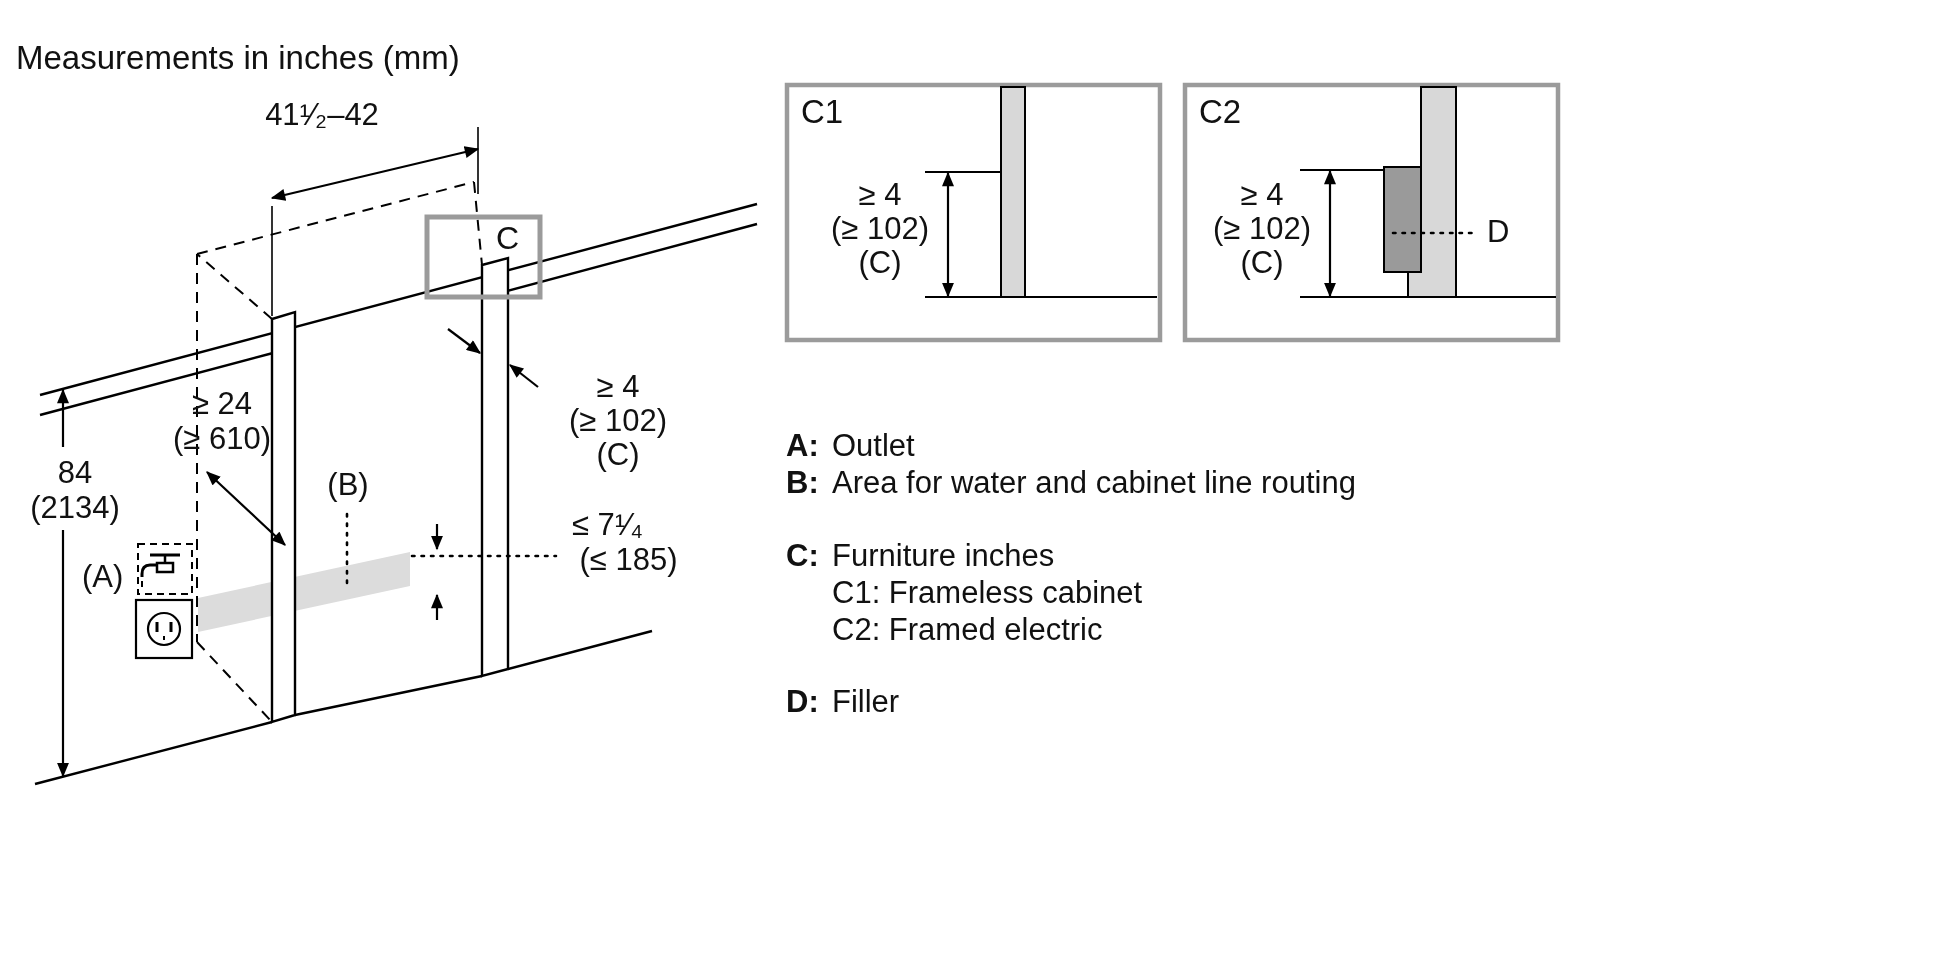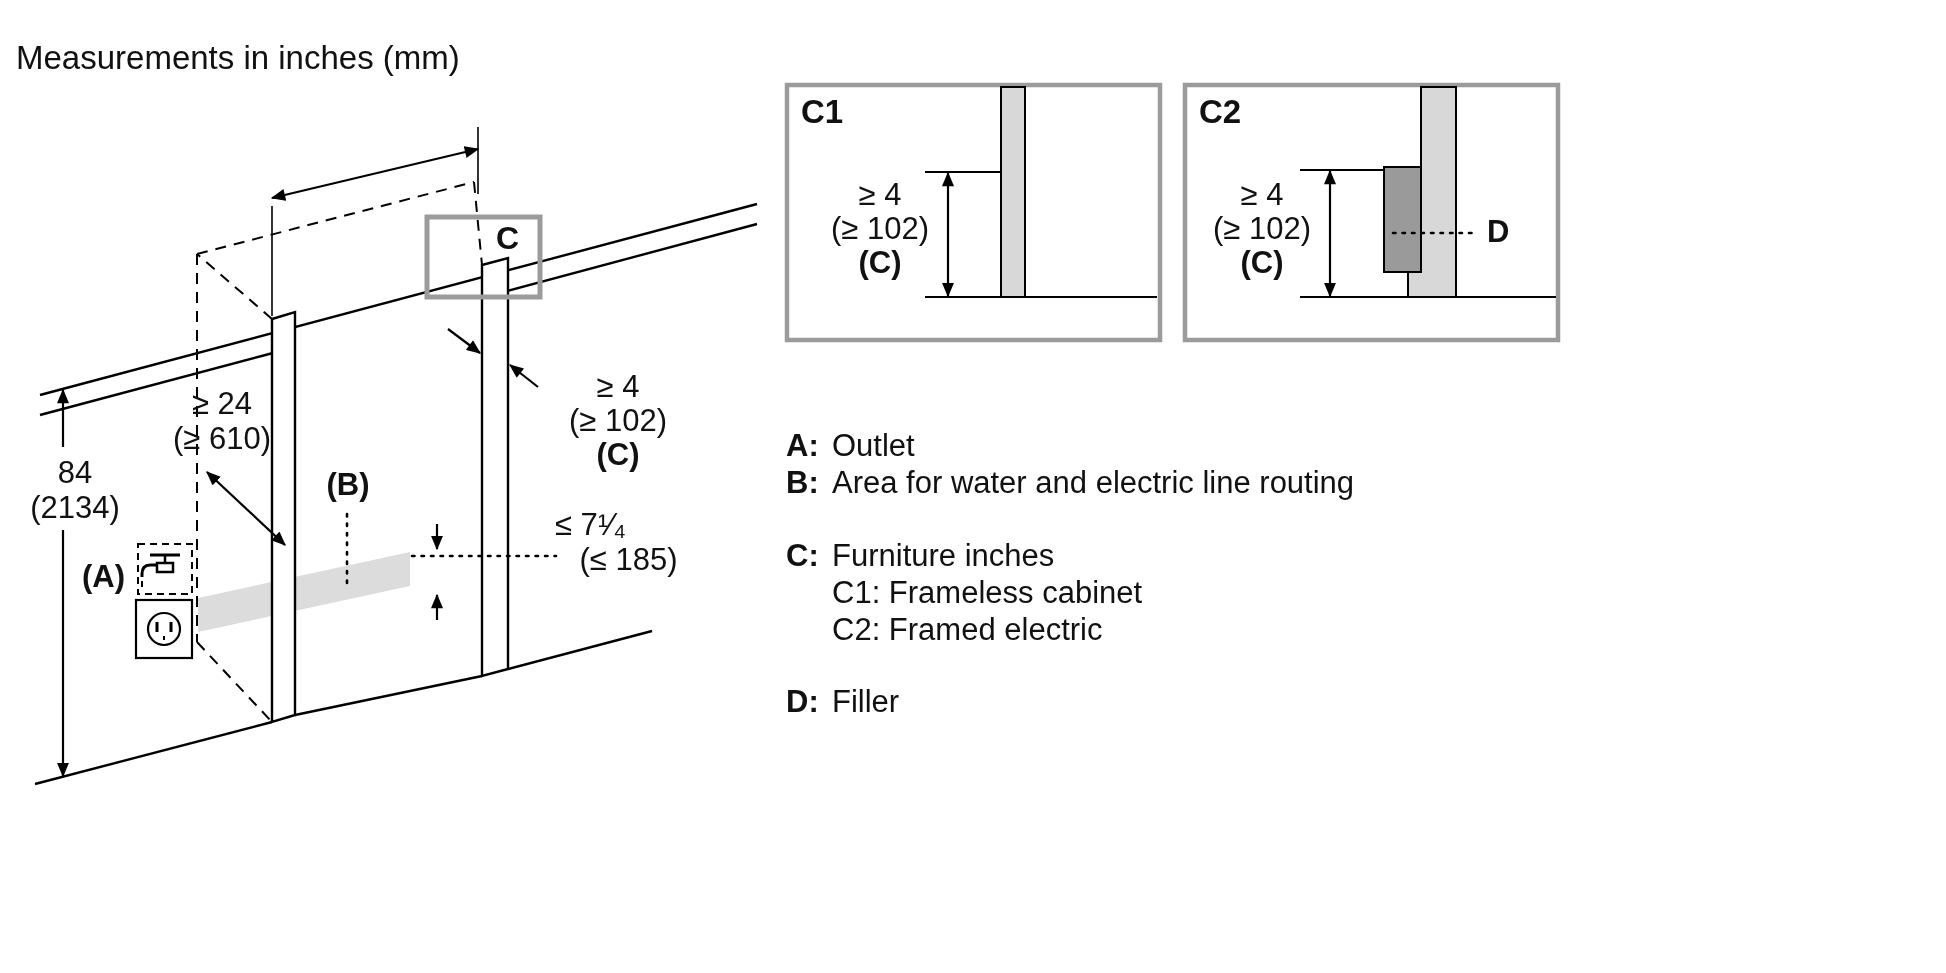--- a/index.html
+++ b/index.html
@@ -4,21 +4,21 @@
 <style>
   * { box-sizing: border-box; }
   html,body { margin:0; padding:0; background:#fff; }
   .stage {
     position:relative; width:1946px; height:973px; background:#fff;
     font-family:"Liberation Sans", sans-serif; color:#111; overflow:hidden;margin-top:32px;
   }
   svg.art { position:absolute; left:0; top:0; }
   .t { position:absolute; font-size:31px; line-height:1.12; white-space:nowrap; }
   .ctr { text-align:center; }
-  .b { font-weight:700; }
+  .b { font-weight:400; }
   .title { font-size:33px; }
   .legend-row { position:absolute; left:786px; display:flex; font-size:31px; }
   .legend-key { font-weight:700; width:46px; flex:none; }
 </style>
 </head>
 <body>
 
 <div class="stage">
 
   <svg class="art" width="1946" height="973" viewBox="0 0 1946 973">
@@ -117,32 +117,33 @@
       <polygon points="1421,55 1456,55 1456,265 1408,265 1408,240 1421,240" fill="#d8d8d8" stroke-width="2"></polygon>
       <rect x="1384" y="135" width="37" height="105" fill="#9a9a9a" stroke-width="2"></rect>
       <line x1="1300" y1="138" x2="1384" y2="138" stroke-width="2"></line>
       <line x1="1330" y1="139" x2="1330" y2="264" stroke-width="2.2" marker-start="url(#arr)" marker-end="url(#arr)"></line>
       <line x1="1393" y1="201" x2="1478" y2="201" stroke-width="2.6" stroke-dasharray="2.5 7" stroke-linecap="round"></line>
     </g>
   </svg>
 
   <div class="t title" style="left:16px; top:8px;">Measurements in inches (mm)</div>
 
+  <div class="t ctr" style="left:212px; top:66px; width:220px;">41¹⁄₂–42</div>
 
   <div class="t ctr" style="left:20px; top:424px; width:110px;">84</div>
   <div class="t ctr" style="left:20px; top:459px; width:110px;">(2134)</div>
 
   <div class="t ctr" style="left:157px; top:355px; width:130px;">≥ 24</div>
   <div class="t ctr" style="left:157px; top:390px; width:130px;">(≥ 610)</div>
 
   <div class="t ctr" style="left:553px; top:338px; width:130px;">≥ 4</div>
   <div class="t ctr" style="left:553px; top:372px; width:130px;">(≥ 102)</div>
   <div class="t ctr b" style="left:553px; top:406px; width:130px;">(C)</div>
 
-  <div class="t ctr" style="left:523px; top:476px; width:135px;">≤ 7¹⁄₄</div>
+  <div class="t ctr" style="left:540px; top:476px; width:135px;">≤ 7¹⁄₄</div>
   <div class="t ctr" style="left:561px; top:511px; width:135px;text-align:center;">(≤ 185)</div>
 
   <div class="t b" style="left:82px; top:528px;">(A)</div>
   <div class="t b ctr" style="left:303px; top:436px; width:90px;">(B)</div>
   <div class="t b" style="left:496px; top:189px; font-size:32px;">C</div>
 
   <div class="t b" style="left:801px; top:62px; font-size:33px;">C1</div>
   <div class="t ctr" style="left:815px; top:146px; width:130px;">≥ 4</div>
   <div class="t ctr" style="left:815px; top:180px; width:130px;">(≥ 102)</div>
   <div class="t ctr b" style="left:815px; top:214px; width:130px;">(C)</div>
@@ -153,21 +154,21 @@
   <div class="t ctr b" style="left:1197px; top:214px; width:130px;">(C)</div>
   <div class="t b" style="left:1487px; top:183px;">D</div>
 
   <div>
     <div class="legend-row" style="top:396px;">
       <span class="legend-key">A:</span>
       <span>Outlet</span>
     </div>
     <div class="legend-row" style="top:433px;">
       <span class="legend-key">B:</span>
-      <span>Area for water and electric line routing</span>
+      <span>Area for water and cabinet line routing</span>
     </div>
     <div class="legend-row" style="top:506px;">
       <span class="legend-key">C:</span>
       <span>Furniture inches</span>
     </div>
     <div class="legend-row" style="top:543px;align-items:flex-end;">
       <span class="legend-key"></span>
       <span>C1: Frameless cabinet</span>
     </div>
     <div class="legend-row" style="top:580px;">

